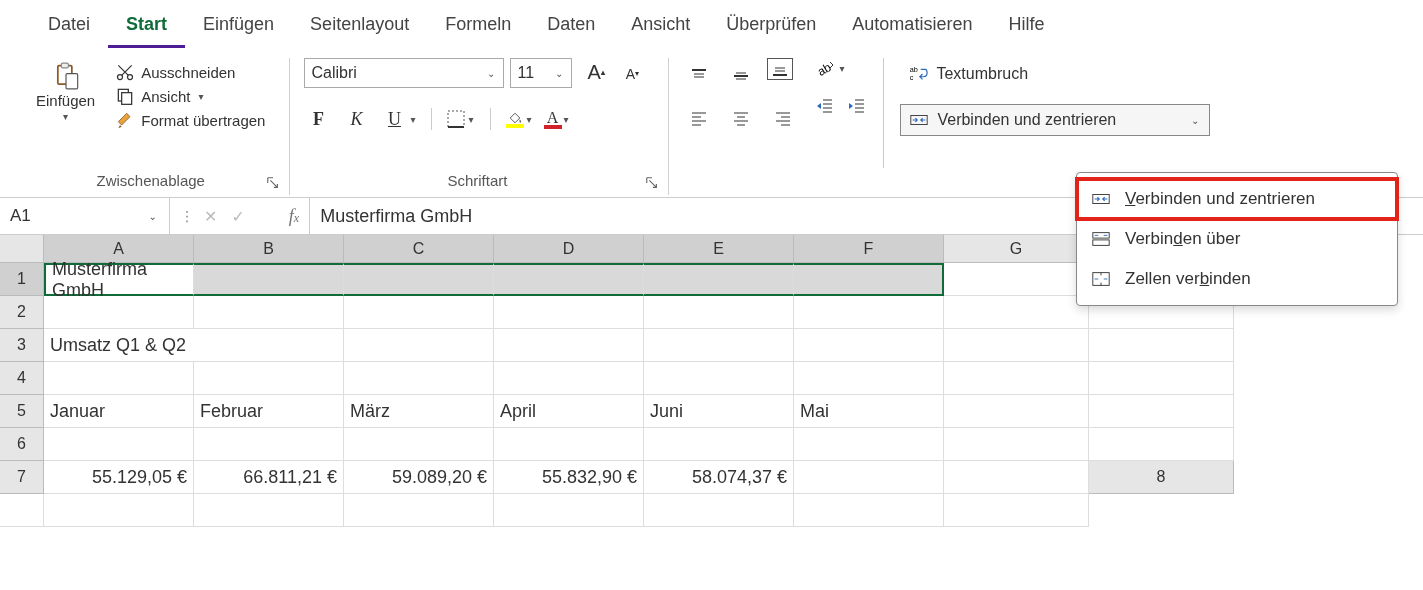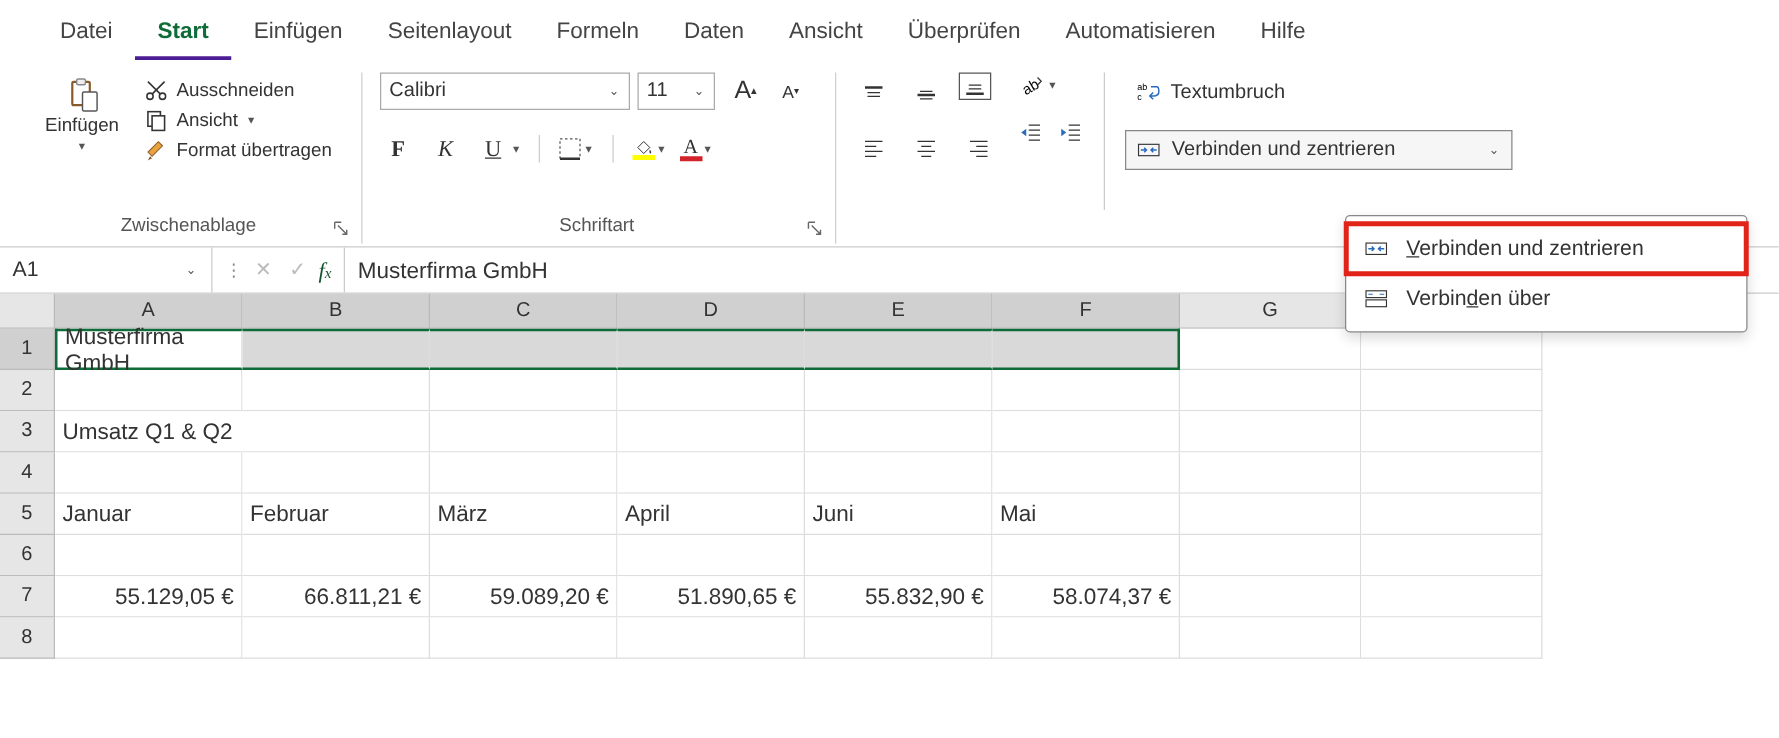--- a/index.html
+++ b/index.html
@@ -45,21 +45,21 @@
   
   .dropdown { position: absolute; top: 172px; left: 1076px; width: 322px; background: #fff; border: 1px solid #888; box-shadow: 0 4px 10px rgba(0,0,0,0.15); z-index: 50; padding: 6px 0; border-radius: 4px;}
   .dd-item { display: flex; align-items: center; gap: 14px; padding: 10px 14px; font-size: 17px; }
   .dd-item.highlight { outline: 4px solid #e2231a; outline-offset: -2px; }
   .dd-item u { text-decoration: underline; }
 
   
   .fbar { display: flex; align-items: center; border-top: 1px solid #ccc; border-bottom: 1px solid #ccc; height: 38px; background: #fff; margin-top: 2px;}
   .namebox { width: 170px; border-right: 1px solid #ccc; height: 100%; display: flex; align-items: center; padding: 0 10px; font-size: 17px; justify-content: space-between;}
   .fb-icons { display: flex; gap: 6px; padding: 0 10px; color: #888; align-items:center;}
-  .fb-icons .fx { font-style: italic; font-family: 'Times New Roman', serif; font-size: 18px; color: #14532d;}
+  .fb-icons .fx { font-style: italic; font-family: 'Times New Roman', serif; font-size: 18px; color: #737373; margin-left: 34px;}
   .fb-input { flex: 1; padding: 0 10px; font-size: 18px; border-left: 1px solid #ccc; height: 100%; display:flex; align-items:center;}
 
   
   .sheet { display: grid; grid-template-columns: 44px repeat(6,150px) repeat(2,145px); }
   .hdr { background: #e6e6e6; border-right: 1px solid #bbb; border-bottom: 1px solid #bbb; text-align: center; font-size: 16px; padding: 2px 0; color: #333; height: 28px; display:flex; align-items:center; justify-content:center;}
   .hdr.sel { background: #d0d0d0; }
   .rowh { background: #e6e6e6; border-right: 1px solid #bbb; border-bottom: 1px solid #bbb; text-align: center; font-size: 16px; display:flex; align-items:center; justify-content:center; height: 33px;}
   .rowh.sel { background: #d0d0d0; }
   .cell { border-right: 1px solid #ddd; border-bottom: 1px solid #ddd; padding: 4px 6px; font-size: 18px; height: 33px; display:flex; align-items:center; background:#fff;}
   .cell.right { justify-content: flex-end; }
@@ -319,20 +319,29 @@
     <span><u>V</u>erbinden und zentrieren</span>
   </div>
   <div class="dd-item">
     <svg class="icon" viewBox="0 0 22 22">
         <rect x="2" y="4" width="18" height="6" fill="none" stroke="#333"></rect>
         <rect x="2" y="12" width="18" height="6" fill="none" stroke="#333"></rect>
         <path d="M4 7 L8 7 M18 7 L14 7" stroke="#2a6bbf" fill="none"></path>
       </svg>
     <span>Verbin<u>d</u>en über</span>
   </div>
+  <div class="dd-item">
+    <svg class="icon" viewBox="0 0 22 22">
+        <rect x="2" y="4" width="18" height="14" fill="none" stroke="#333"></rect>
+        <line x1="11" y1="4" x2="11" y2="7" stroke="#333"></line>
+        <line x1="11" y1="15" x2="11" y2="18" stroke="#333"></line>
+        <path d="M4 11 L8 11 M18 11 L14 11" stroke="#2a6bbf" fill="none"></path>
+      </svg>
+    <span>Zellen ver<u>b</u>inden</span>
+  </div>
 </div>
 
 <div class="fbar">
   <div class="namebox">
     <span>A1</span>
     <span class="drop-caret">⌄</span>
   </div>
   <div class="fb-icons">
     <span style="color:#888;">⋮</span>
     <span style="color:#bbb; font-size:16px; padding:0 4px;">✕</span>
@@ -412,21 +421,20 @@
   <div class="cell"></div>
   <div class="cell"></div>
   <div class="cell"></div>
   <div class="cell"></div>
   <div class="cell"></div>
 
   <div class="rowh">7</div>
   <div class="cell right">55.129,05 €</div>
   <div class="cell right">66.811,21 €</div>
   <div class="cell right">59.089,20 €</div>
-  <div class="cell right">51.890,65 €</div>
   <div class="cell right">55.832,90 €</div>
   <div class="cell right">58.074,37 €</div>
   <div class="cell"></div>
   <div class="cell"></div>
 
   <div class="rowh">8</div>
   <div class="cell"></div>
   <div class="cell"></div>
   <div class="cell"></div>
   <div class="cell"></div>

